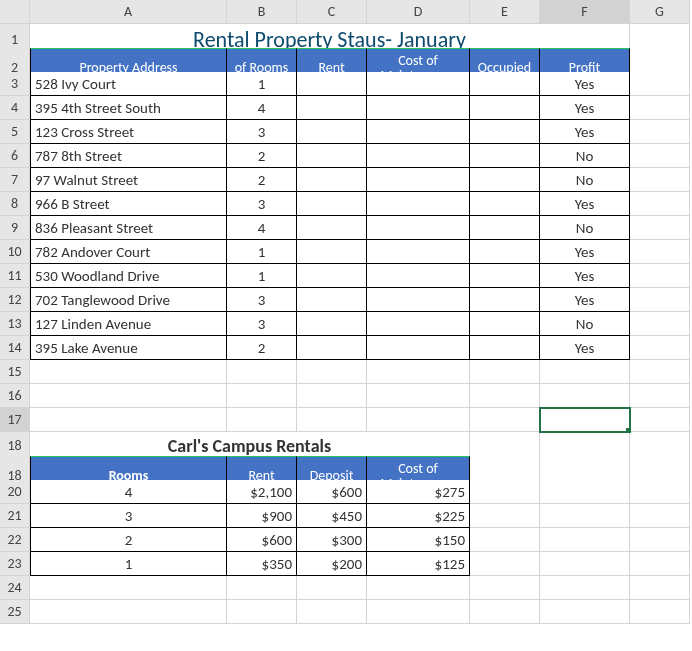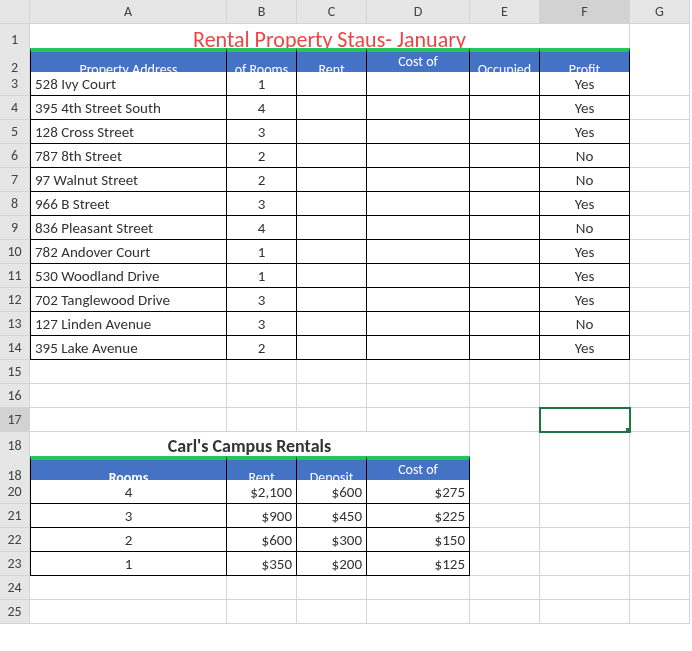--- a/index.html
+++ b/index.html
@@ -29,36 +29,36 @@
     background: #e6e6e6;
     color: #444;
     justify-content: center;
     font-size: 14px;
   }
   .colhdr.sel, .rowhdr.sel { background: #d2d2d2; }
   .title {
     grid-column: 2 / span 6;
     justify-content: center;
     font-size: 22px;
-    color: #ef4444;
+    color: #0c4a6e;
   }
   .hdr-blue {
     background: #4472c4;
     color: #fff;
     justify-content: center;
     text-align: center;
     white-space: normal;
     line-height: 1.1;
     font-size: 14px;
   }
   .bordered {
     border-right: 1px solid #000;
     border-bottom: 1px solid #000;
   }
-  .btop { border-top: 4px solid #22c55e; }
+  .btop { border-top: 1px solid #22c55e; }
   .bleft { border-left: 1px solid #000; }
   .center { justify-content: center; }
   .right { justify-content: flex-end; }
   .title2 {
     grid-column: 2 / span 4;
     justify-content: center;
     font-size: 18px;
     font-weight: bold;
     color: #333;
   }
@@ -111,21 +111,21 @@
     <div class="cell "></div>
     <div class="cell rowhdr">4</div>
     <div class="cell bordered bleft">395 4th Street South</div>
     <div class="cell bordered center">4</div>
     <div class="cell bordered"></div>
     <div class="cell bordered"></div>
     <div class="cell bordered"></div>
     <div class="cell bordered center">Yes</div>
     <div class="cell "></div>
     <div class="cell rowhdr">5</div>
-    <div class="cell bordered bleft">128 Cross Street</div>
+    <div class="cell bordered bleft">123 Cross Street</div>
     <div class="cell bordered center">3</div>
     <div class="cell bordered"></div>
     <div class="cell bordered"></div>
     <div class="cell bordered"></div>
     <div class="cell bordered center">Yes</div>
     <div class="cell "></div>
     <div class="cell rowhdr">6</div>
     <div class="cell bordered bleft">787 8th Street</div>
     <div class="cell bordered center">2</div>
     <div class="cell bordered"></div>

